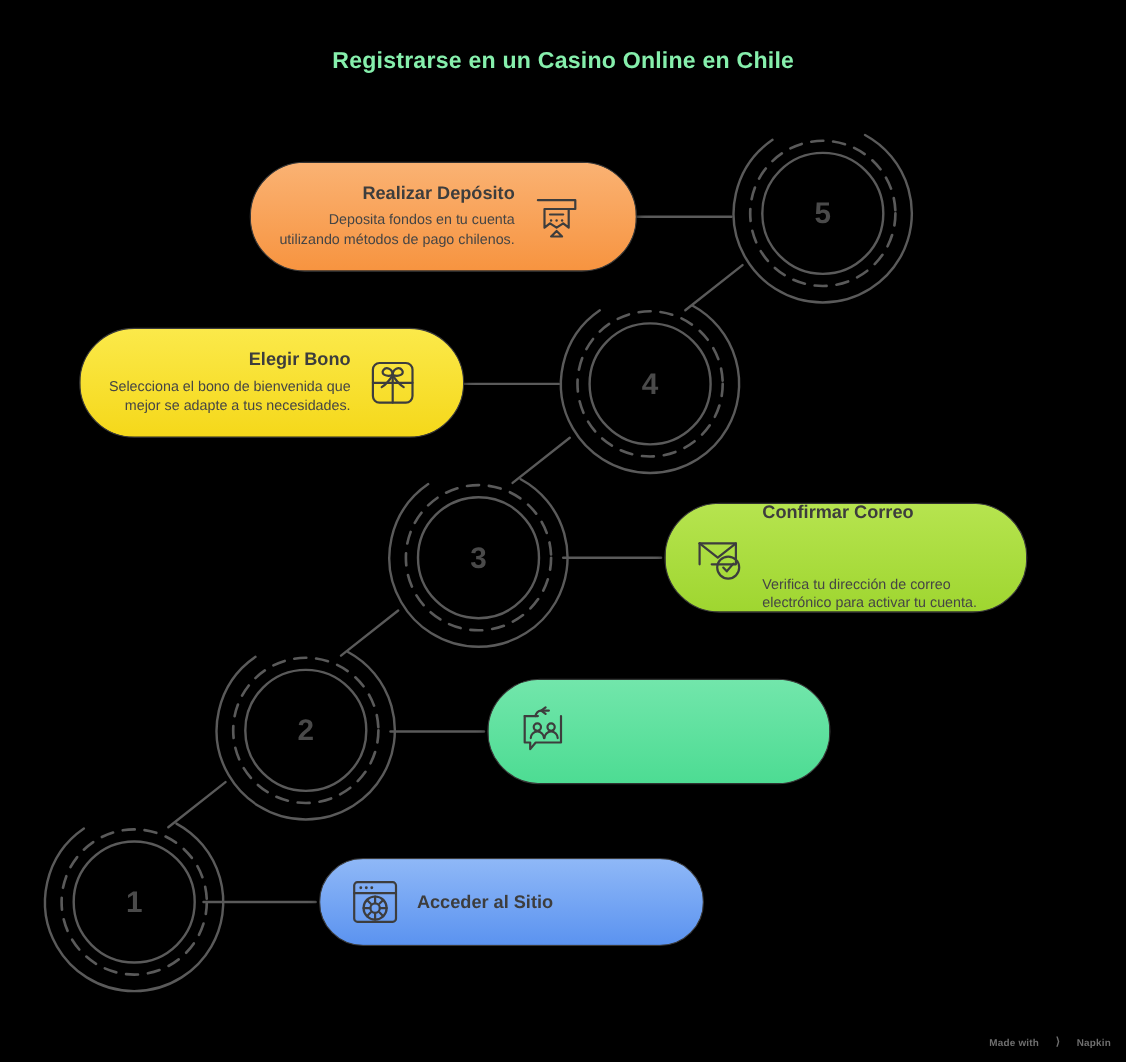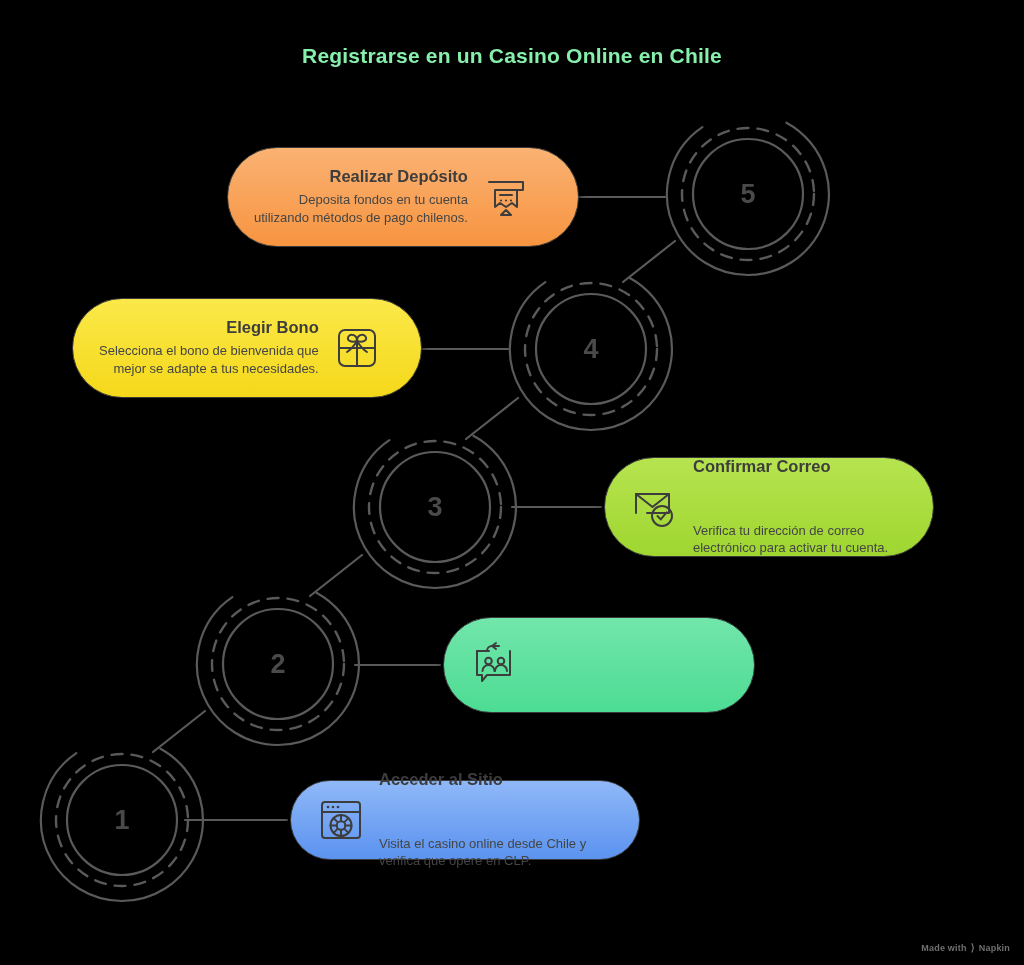--- a/index.html
+++ b/index.html
@@ -70,21 +70,21 @@
   
   #node5 { left: 660px; top: 106px; }
   #node4 { left: 503px; top: 261px; }
   #node3 { left: 347px; top: 419px; }
   #node2 { left: 190px; top: 576px; }
   #node1 { left: 34px;  top: 732px; }
 
   
   .watermark {
     position: absolute; right: 14px; bottom: 12px;
-    display: flex; align-items: center; gap: 4px;
+    display: flex; align-items: center; gap: 15px;
     font-size: 9px; font-weight: bold; color: #6f6f6f; letter-spacing: .2px;
   }
   .watermark .bolt { font-size: 10px; line-height: 1; }
 </style>
 </head>
 <body>
 
 <div id="stage">
 
   <div class="title">Registrarse en un Casino Online en Chile</div>
@@ -240,22 +240,20 @@
         <path d="M13.5 29.5 h6.2"></path>
         <path d="M28.3 29.5 h6.2"></path>
         <path d="M16.6 22.1 l3.5 3.5"></path>
         <path d="M31.4 22.1 l-3.5 3.5"></path>
         <path d="M16.6 36.9 l3.5 -3.5"></path>
         <path d="M31.4 36.9 l-3.5 -3.5"></path>
       </svg>
     </div>
     <div class="txt">
       <div class="t">Acceder al Sitio</div>
-      <div class="d">Visita el casino online desde Chile y
-verifica que opere en CLP.</div>
     </div>
   </div>
 
   <div class="watermark">
     <span>Made with</span>
     <span class="bolt">⟩</span>
     <span>Napkin</span>
   </div>
 
 </div>

